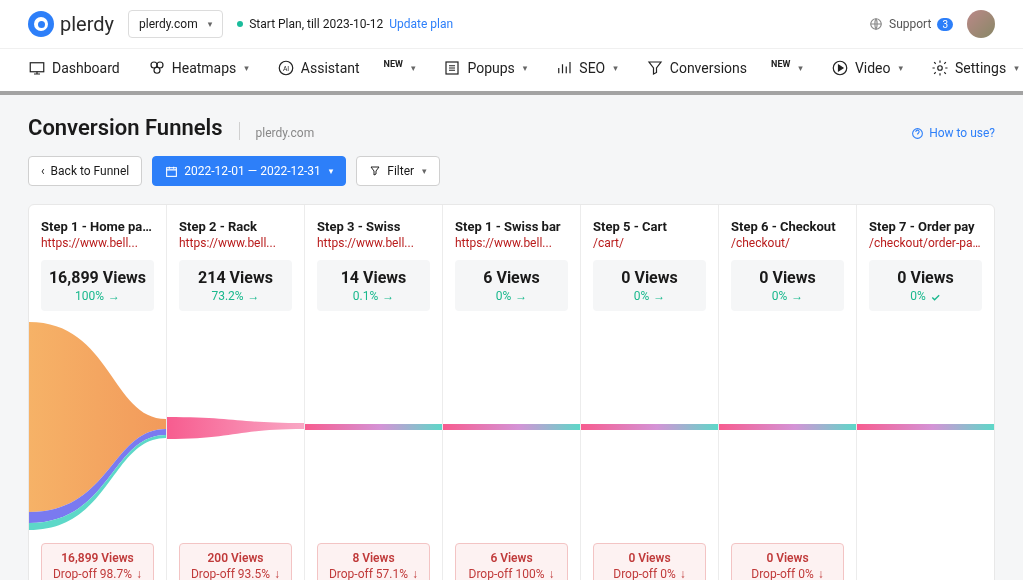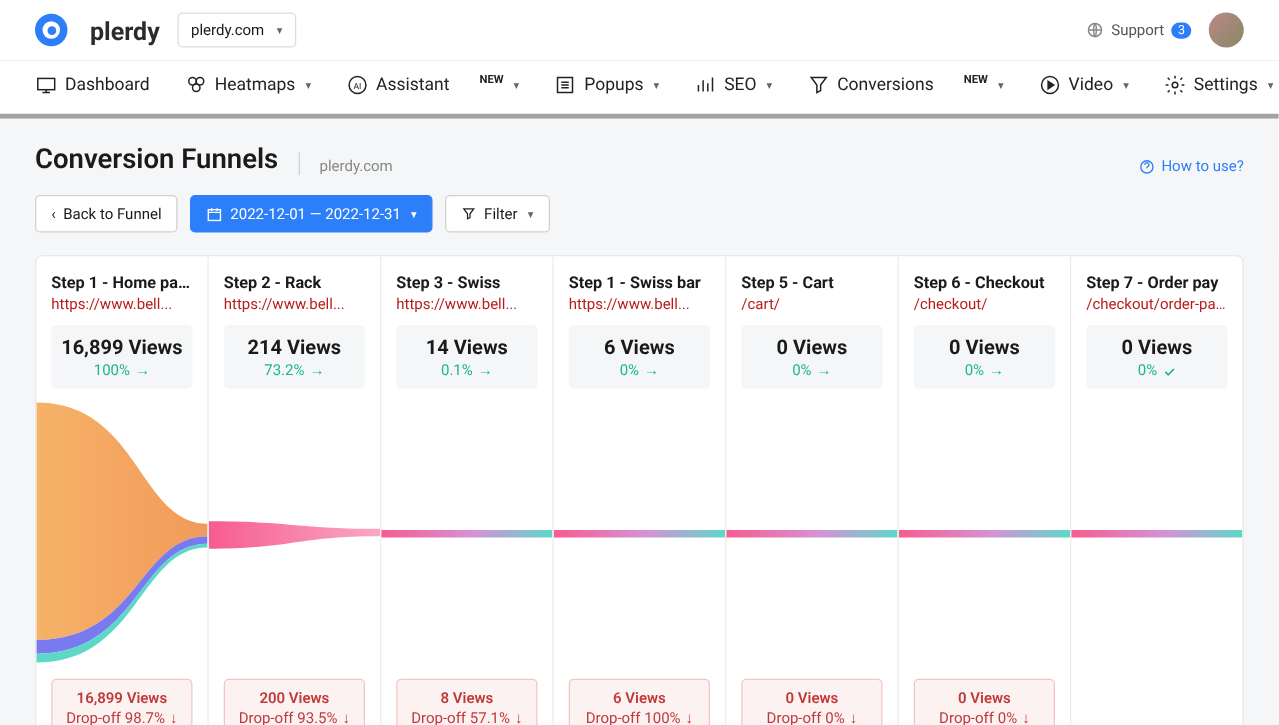--- a/index.html
+++ b/index.html
@@ -1,18 +1,18 @@
 <!DOCTYPE html>
 <html><head>
 <meta charset="utf-8">
 <style>
 *{box-sizing:border-box;margin:0;padding:0}
 body{font-family:-apple-system,BlinkMacSystemFont,"Segoe UI",Roboto,Arial,sans-serif;font-size:13px;color:#1a1a1a;background:#fff}
 .topbar{display:flex;align-items:center;padding:10px 28px;gap:14px;border-bottom:1px solid #f0f0f0}
-.logo{display:flex;align-items:flex-end;gap:18px;font-weight:700;font-size:20px;color:#2b2b2b}
+.logo{display:flex;align-items:center;gap:6px;font-weight:400;font-size:20px;color:#2b2b2b}
 .logo-icon{width:26px;height:26px;border-radius:50%;background:#2d7ff9;position:relative;display:flex;align-items:center;justify-content:center}
 .logo-icon::before{content:"";width:14px;height:14px;border-radius:50%;background:#fff}
 .logo-icon::after{content:"";position:absolute;width:7px;height:7px;border-radius:50%;background:#2d7ff9}
 .site-sel{display:flex;align-items:center;gap:8px;border:1px solid #dcdcdc;border-radius:4px;padding:6px 10px;font-size:12px;cursor:pointer}
 .plan{display:flex;align-items:center;gap:6px;font-size:12px}
 .plan-dot{width:6px;height:6px;border-radius:50%;background:#1abc9c}
 .update-link{color:#2d7ff9;cursor:pointer}
 .spacer{flex:1}
 .support{display:flex;align-items:center;gap:6px;font-size:12px;color:#555;cursor:pointer}
 .badge{background:#2d7ff9;color:#fff;border-radius:8px;font-size:10px;padding:1px 5px}
@@ -52,20 +52,25 @@
 
 <div class="topbar">
   <div class="logo">
     <span class="logo-icon"></span>
     <span>plerdy</span>
   </div>
   <div class="site-sel">
     <span>plerdy.com</span>
     <span class="chev">▾</span>
   </div>
+  <div class="plan">
+    <span class="plan-dot"></span>
+    <span>Start Plan, till 2023-10-12</span>
+    <span class="update-link">Update plan</span>
+  </div>
   <div class="spacer"></div>
   <div class="support">
     <span class="icon">
         <svg viewBox="0 0 24 24" width="14" height="14" fill="none" stroke="#888" stroke-width="2">
           <circle cx="12" cy="12" r="9"></circle>
           <path d="M3 12h18M12 3c2.5 3 2.5 15 0 18c-2.5-3-2.5-15 0-18"></path>
         </svg>
       </span>
     <span>Support</span>
     <span class="badge">3</span>

